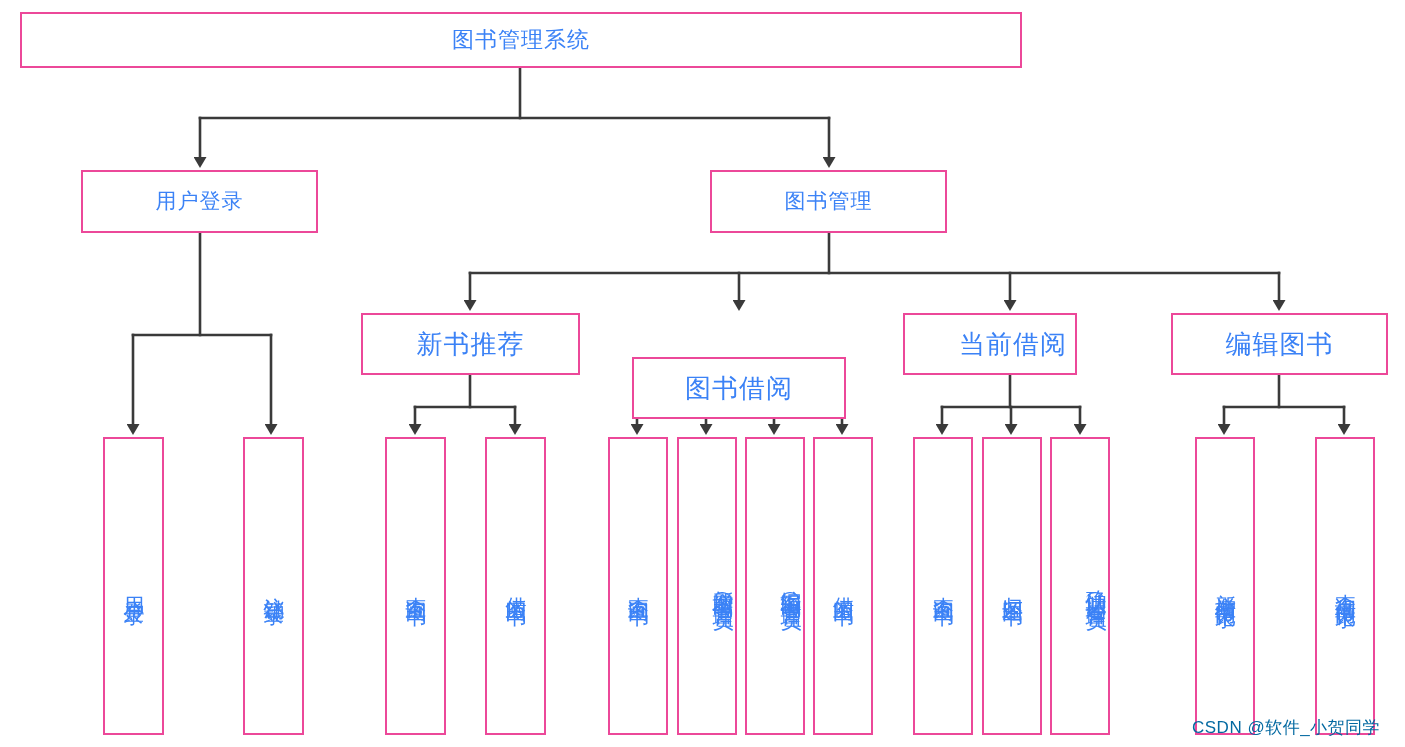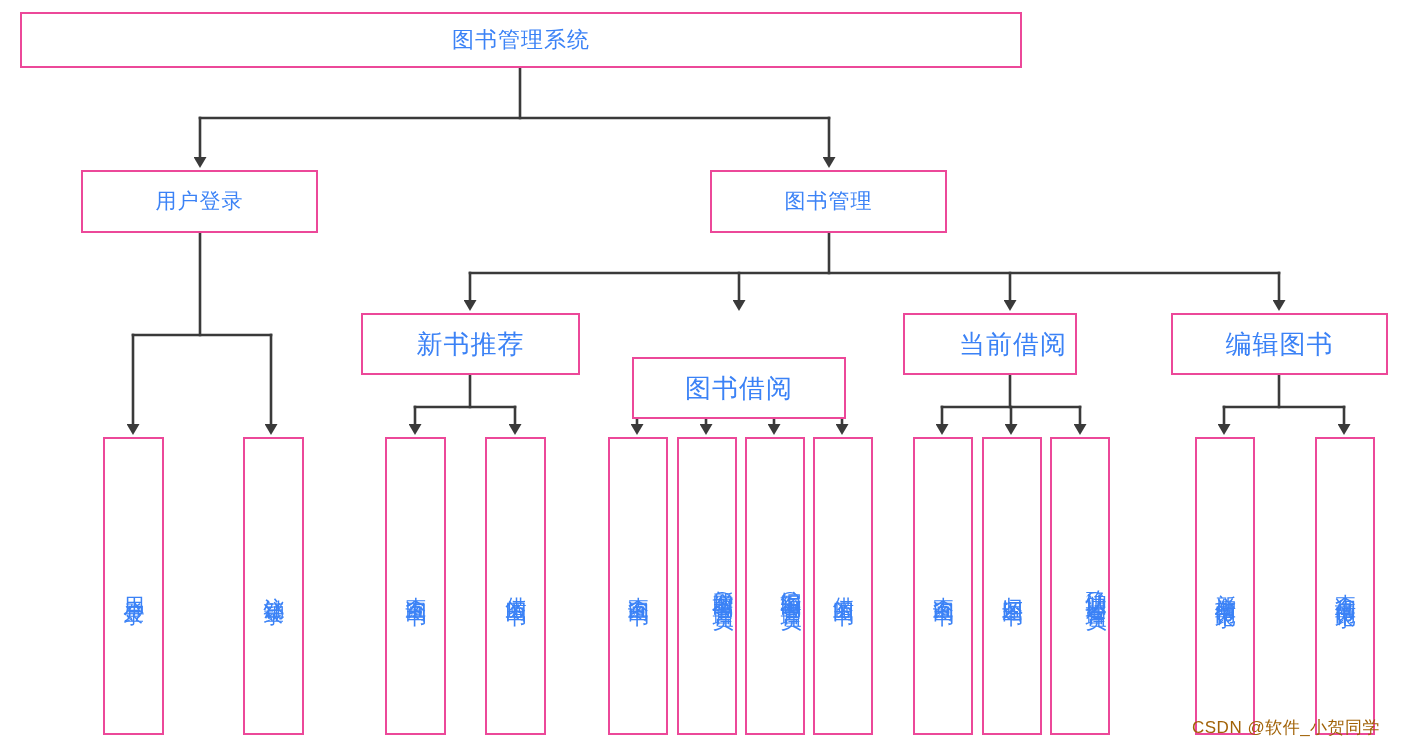--- a/index.html
+++ b/index.html
@@ -51,21 +51,21 @@
     justify-content: center;
     font-size: 21px;
     letter-spacing: 3px;
     padding: 4px 0;
   }
   .node.leaf.tall-text {
     align-items: flex-start;
   }
   .watermark {
     position: absolute;
-    color: #a16207;
+    color: #0369a1;
     font-size: 17px;
     letter-spacing: 0.5px;
     white-space: nowrap;
     user-select: none;
   }
 </style>
 </head>
 <body>
 
 <div id="canvas">

